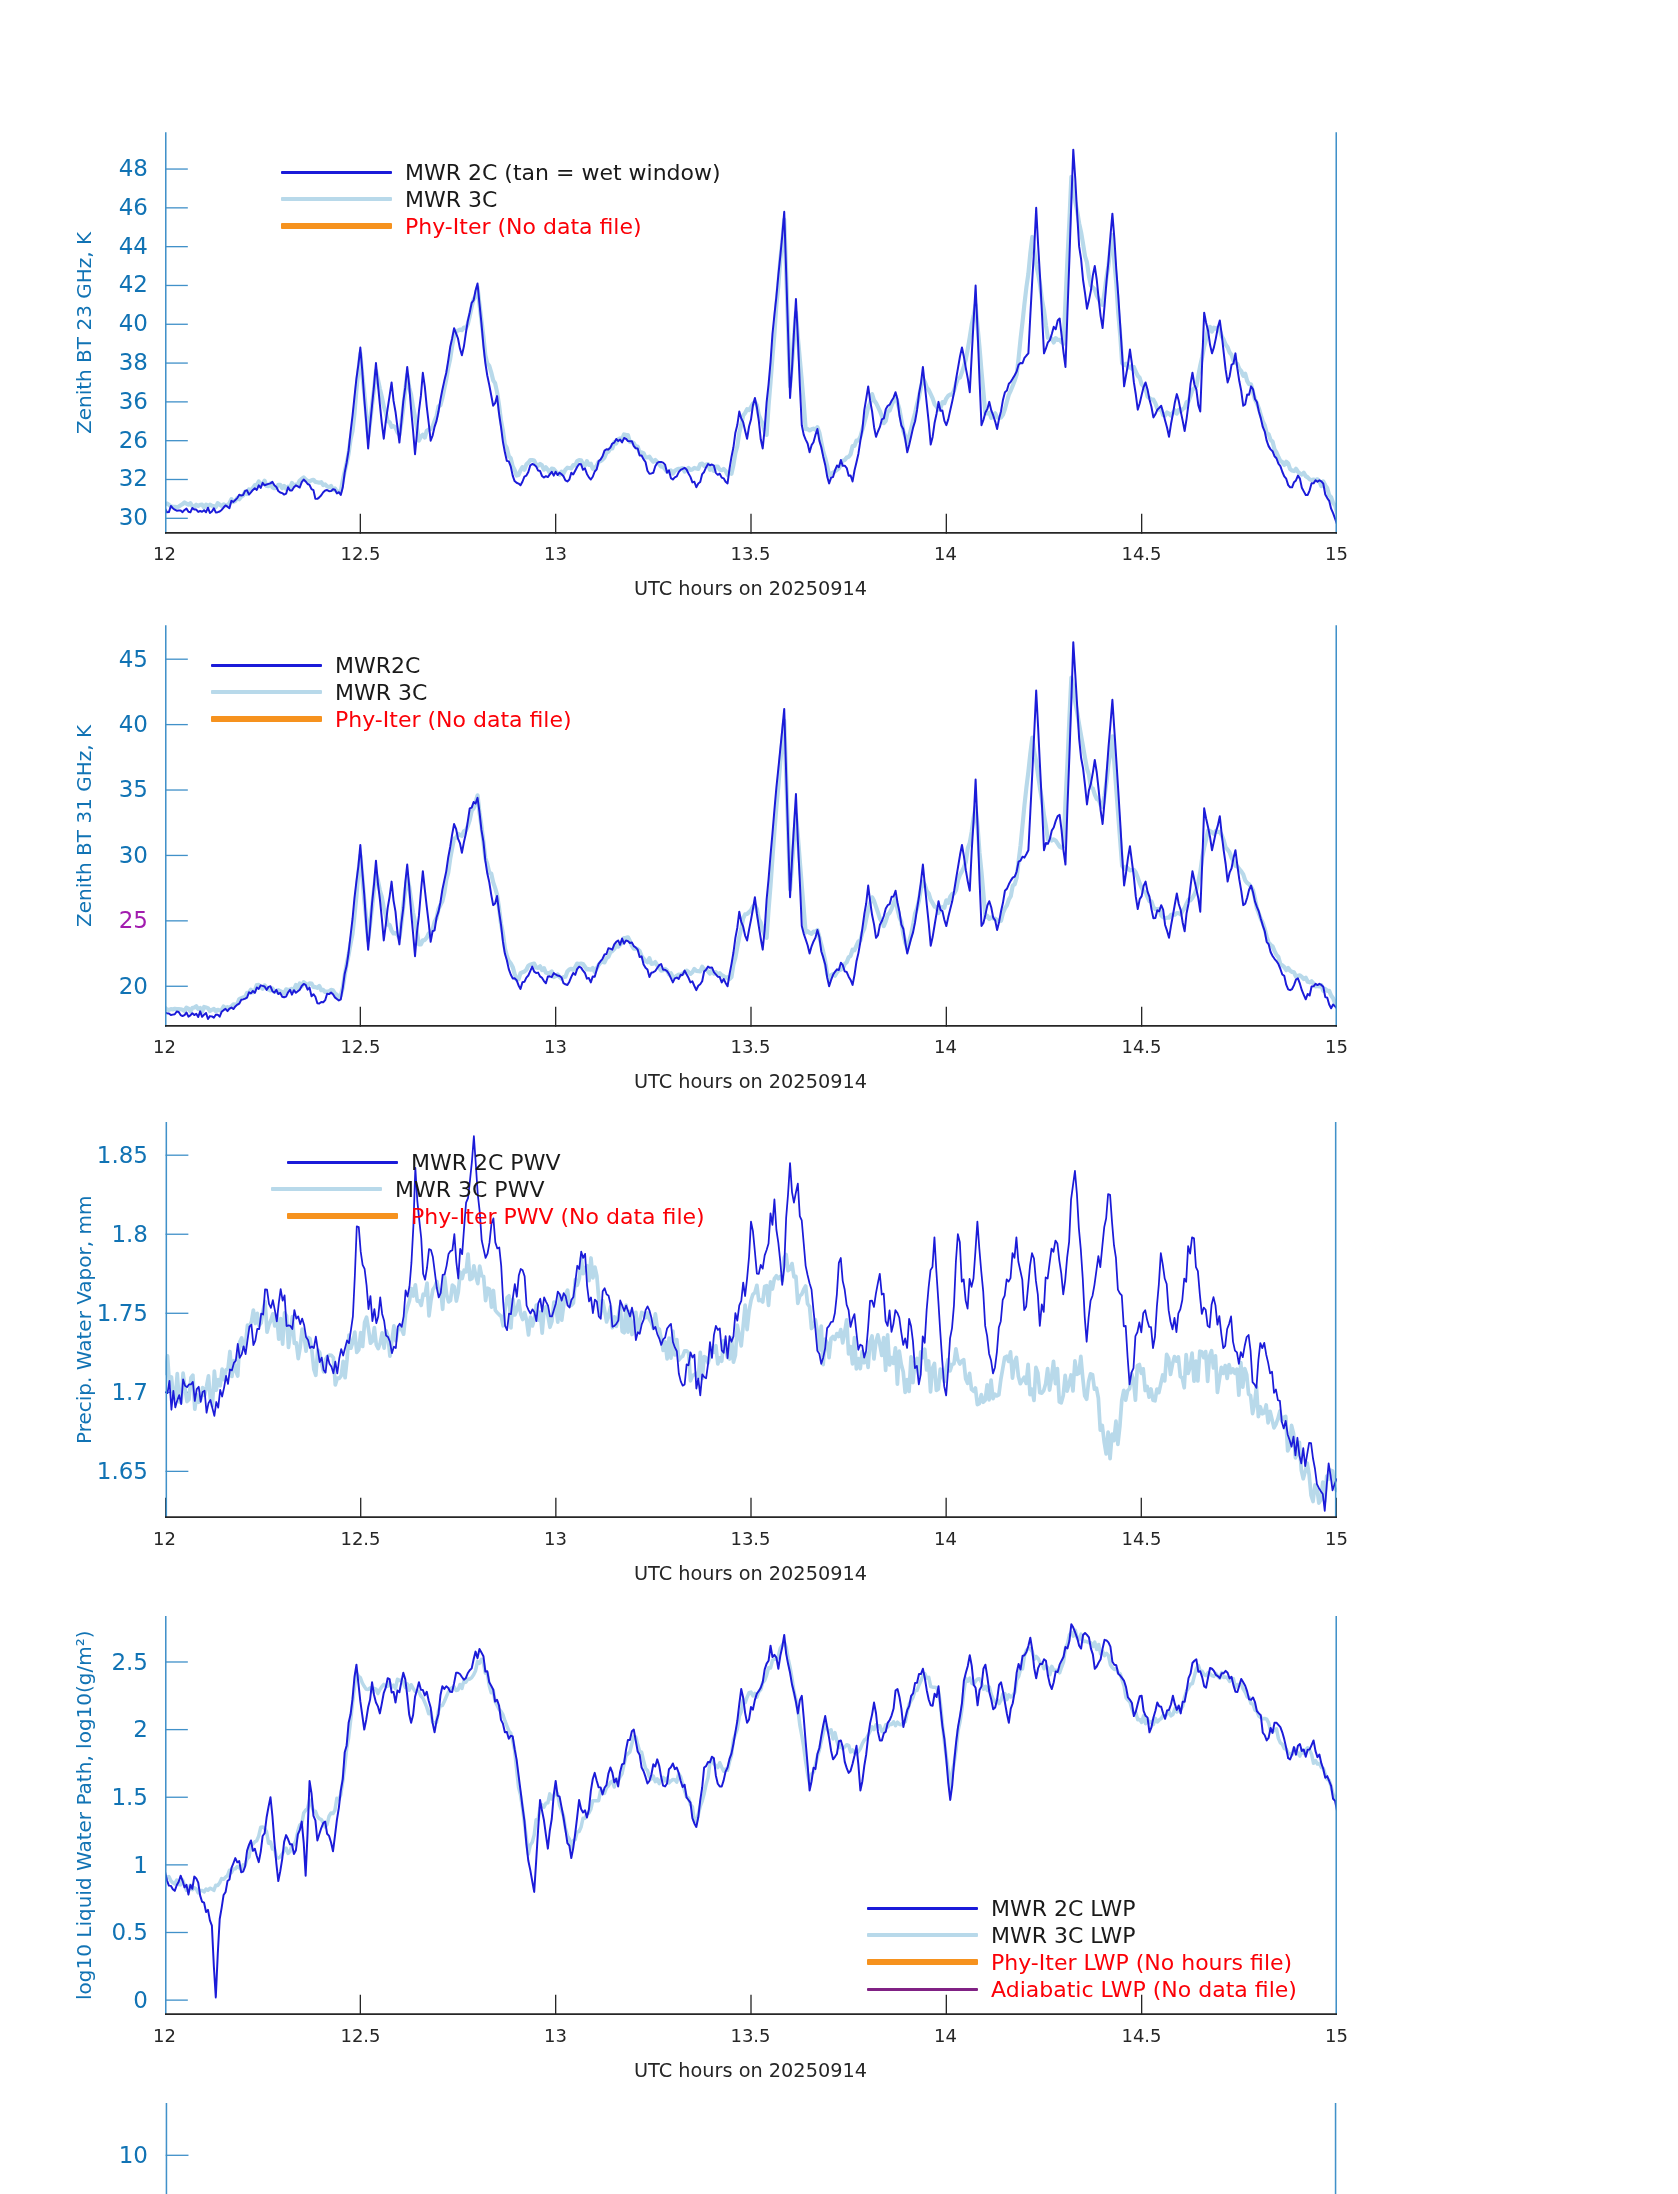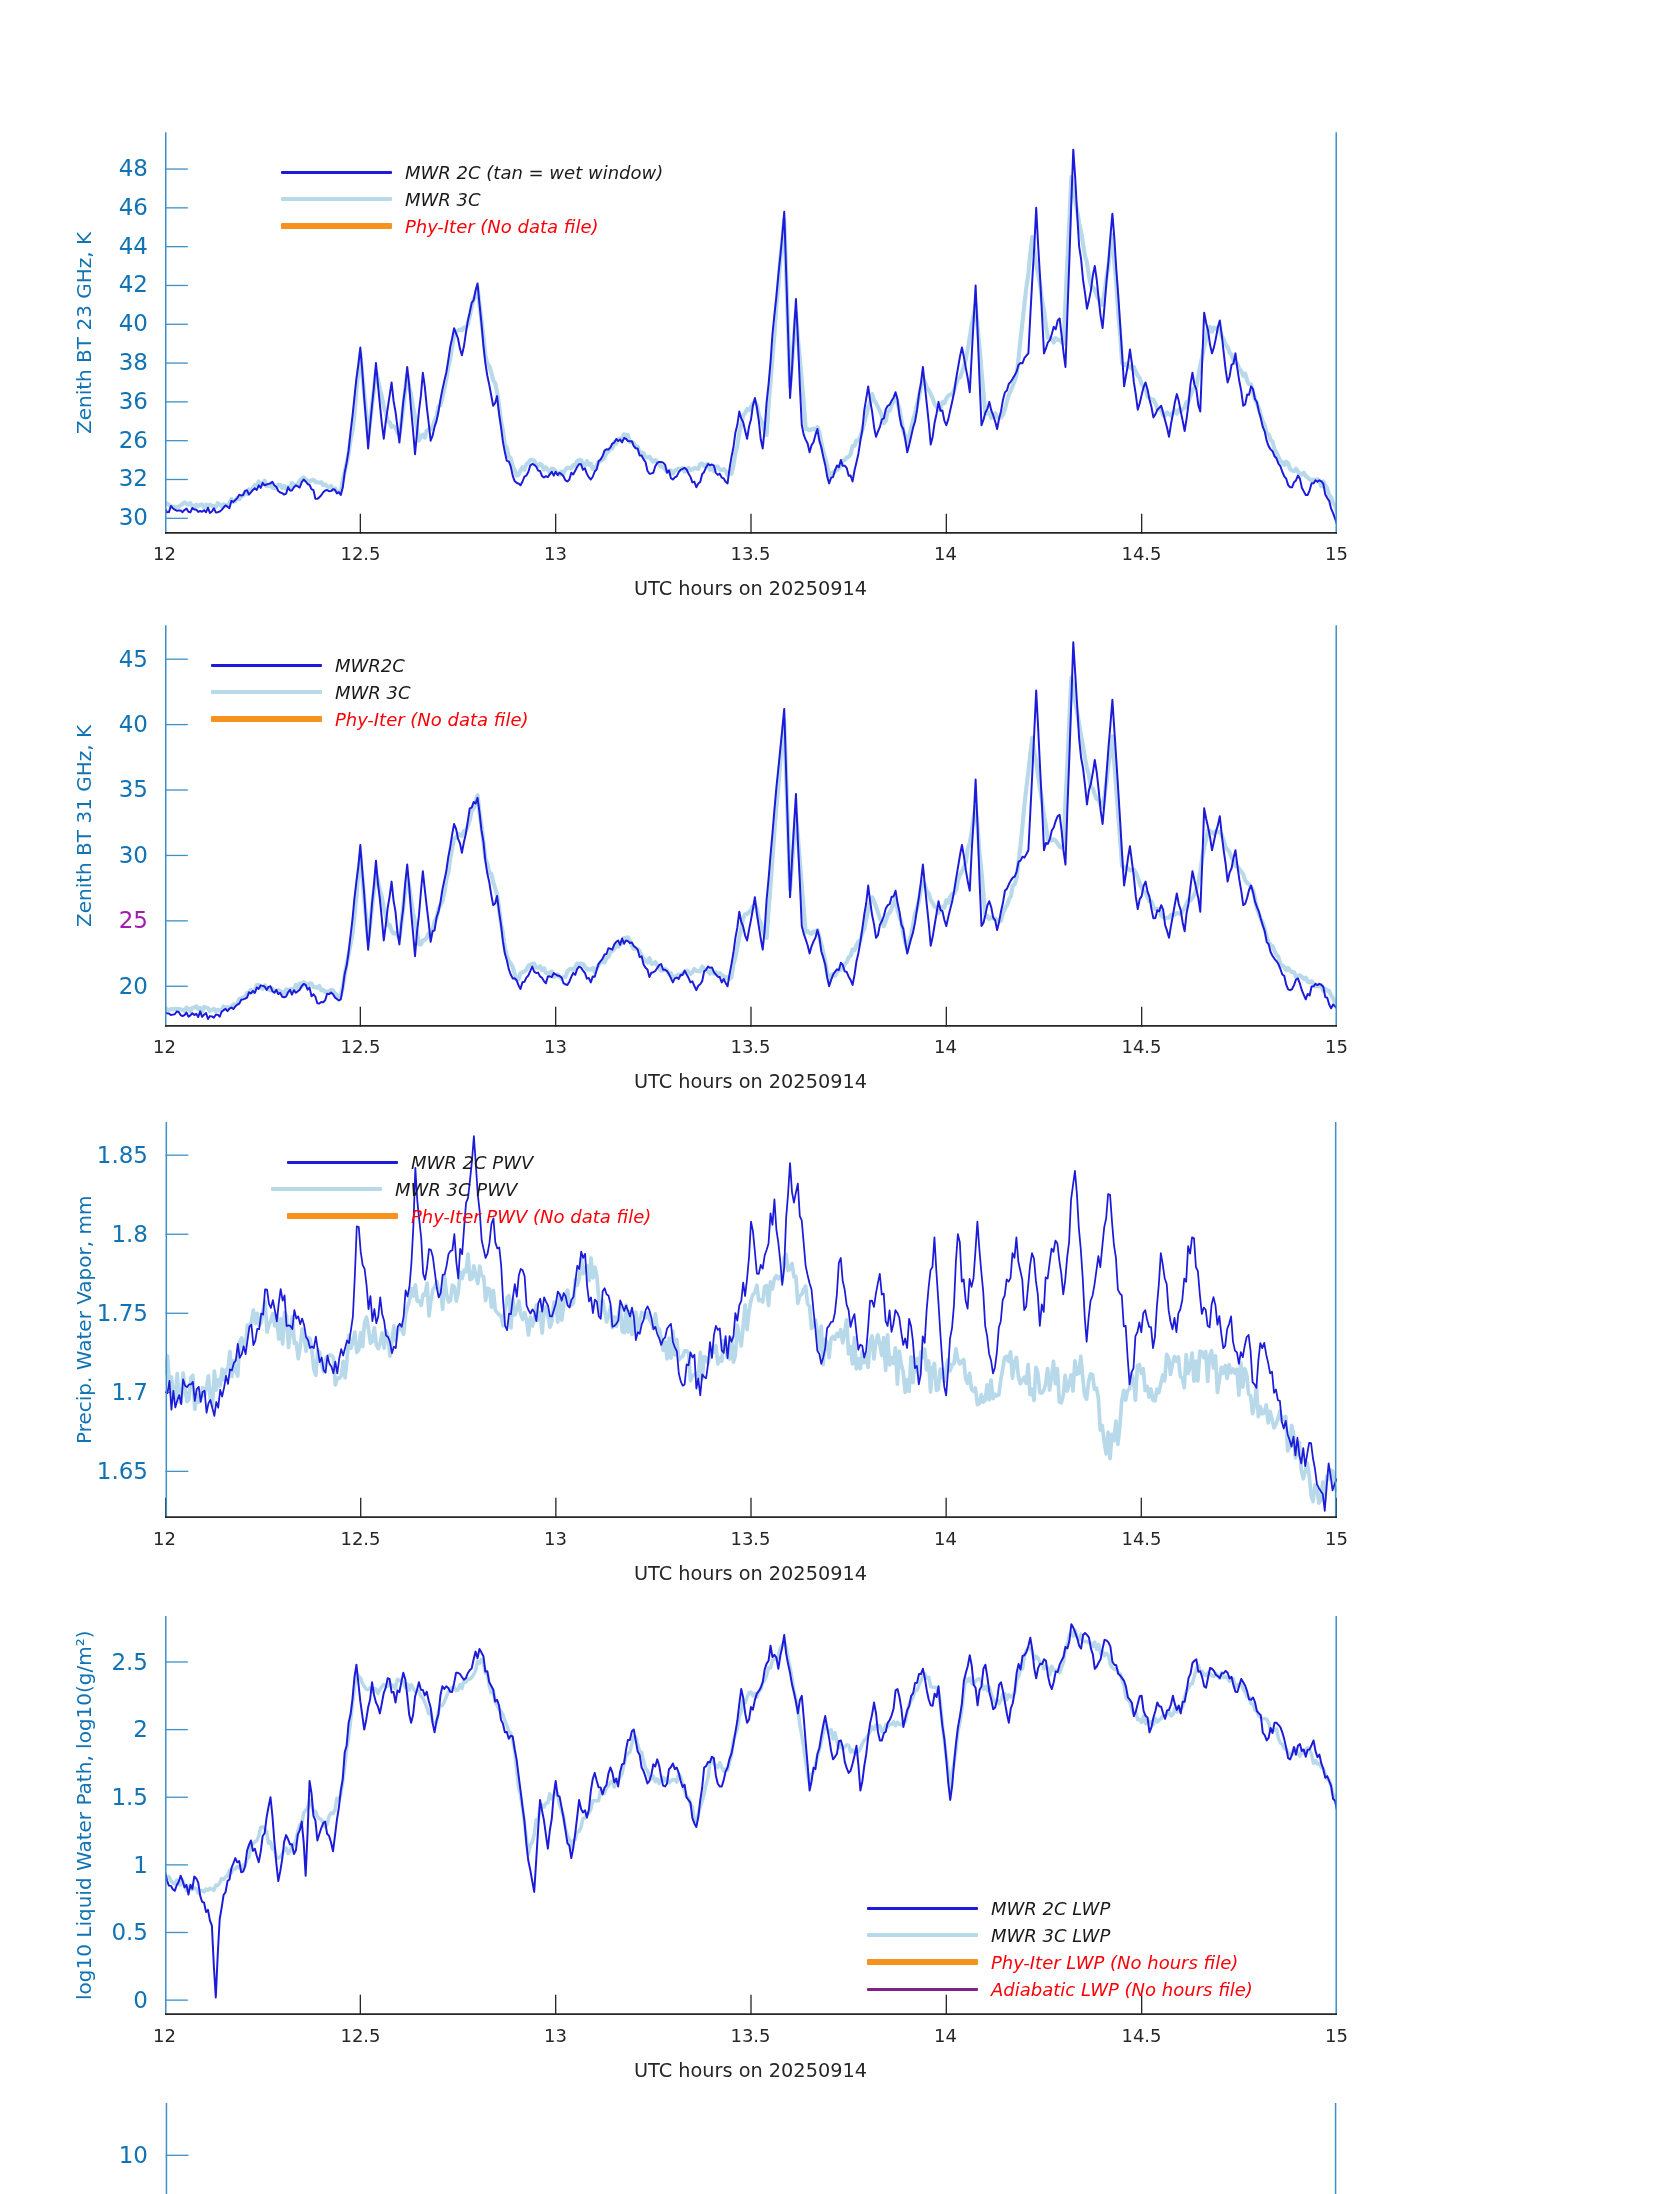--- a/index.html
+++ b/index.html
@@ -5,21 +5,21 @@
   html,body{margin:0;padding:0;background:#ffffff;}
   body{width:1679px;height:2633px;position:relative;font-family:"DejaVu Sans",sans-serif;}
   #figure-root{position:absolute;left:0;top:0;width:1679px;height:2633px;background:#ffffff;overflow:hidden;}
   .plot-svg{position:absolute;overflow:hidden;}
   .ytick-label{position:absolute;text-align:right;font-size:23px;line-height:23px;}
   .xtick-label{position:absolute;text-align:center;font-size:18px;line-height:23px;}
   .ylabel{position:absolute;writing-mode:vertical-rl;transform:rotate(180deg);display:flex;align-items:center;justify-content:center;font-size:20px;white-space:nowrap;}
   .xlabel{position:absolute;text-align:center;font-size:19.3px;line-height:24px;}
   .legend-entry{position:absolute;height:23px;}
   .legend-swatch{position:absolute;left:0;border-radius:0.9px;}
-  .legend-label{position:absolute;font-size:18px;line-height:23px;white-space:nowrap;font-style:italic;}
+  .legend-label{position:absolute;font-size:22px;line-height:23px;white-space:nowrap;}
 </style>
 </head>
 <body>
 
 <div id="figure-root">
     <svg class="plot-svg" viewBox="0 0 2670 915" width="1172" height="402" style="left: 165px; top: 132px;">
       <line x1="0" y1="879.6376811594203" x2="52" y2="879.6376811594203" stroke="#4191c9" stroke-width="3"></line>
       <line x1="0" y1="791.231884057971" x2="52" y2="791.231884057971" stroke="#4191c9" stroke-width="3"></line>
       <line x1="0" y1="702.8260869565217" x2="52" y2="702.8260869565217" stroke="#4191c9" stroke-width="3"></line>
       <line x1="0" y1="614.4202898550725" x2="52" y2="614.4202898550725" stroke="#4191c9" stroke-width="3"></line>
@@ -207,21 +207,21 @@
     <div class="legend-entry" style="left: 867px; top: 1924px; width: 738px;">
       <div class="legend-swatch" style="width: 111px; height: 4px; top: 9.4px; background: rgb(184, 217, 234);"></div>
       <div class="legend-label" style="left: 124px; top: 0px; color: rgb(26, 26, 26);">MWR 3C LWP</div>
     </div>
     <div class="legend-entry" style="left: 867px; top: 1951px; width: 738px;">
       <div class="legend-swatch" style="width: 111px; height: 6.1px; top: 8.3px; background: rgb(246, 146, 30);"></div>
       <div class="legend-label" style="left: 124px; top: 0px; color: rgb(251, 0, 7);">Phy-Iter LWP (No hours file)</div>
     </div>
     <div class="legend-entry" style="left: 867px; top: 1978px; width: 738px;">
       <div class="legend-swatch" style="width: 111px; height: 3.1px; top: 10px; background: rgb(128, 33, 132);"></div>
-      <div class="legend-label" style="left: 124px; top: 0px; color: rgb(251, 0, 7);">Adiabatic LWP (No hours file)</div>
+      <div class="legend-label" style="left: 124px; top: 0px; color: rgb(251, 0, 7);">Adiabatic LWP (No data file)</div>
     </div>
     <svg class="plot-svg" viewBox="0 0 2670 926" width="1172" height="406" style="left: 165px; top: 2103px;">
       <line x1="0" y1="883.9438480594549" x2="52" y2="883.9438480594549" stroke="#4191c9" stroke-width="3"></line>
       <line x1="0" y1="731.0123864574731" x2="52" y2="731.0123864574731" stroke="#4191c9" stroke-width="3"></line>
       <line x1="0" y1="578.0809248554914" x2="52" y2="578.0809248554914" stroke="#4191c9" stroke-width="3"></line>
       <line x1="0" y1="425.1494632535095" x2="52" y2="425.1494632535095" stroke="#4191c9" stroke-width="3"></line>
       <line x1="0" y1="272.2180016515277" x2="52" y2="272.2180016515277" stroke="#4191c9" stroke-width="3"></line>
       <line x1="0" y1="119.28654004954586" x2="52" y2="119.28654004954586" stroke="#4191c9" stroke-width="3"></line>
       <line x1="0" y1="926" x2="0" y2="880" stroke="#262626" stroke-width="3"></line>
       <line x1="445" y1="926" x2="445" y2="880" stroke="#262626" stroke-width="3"></line>

